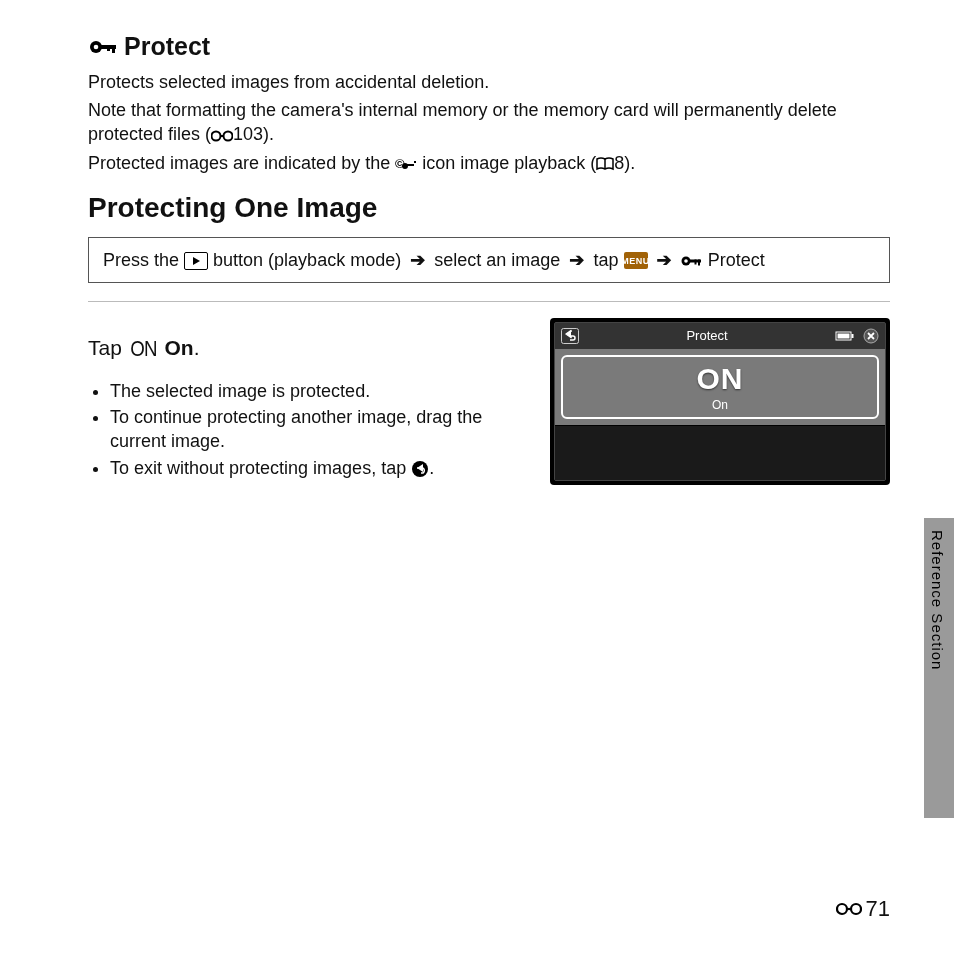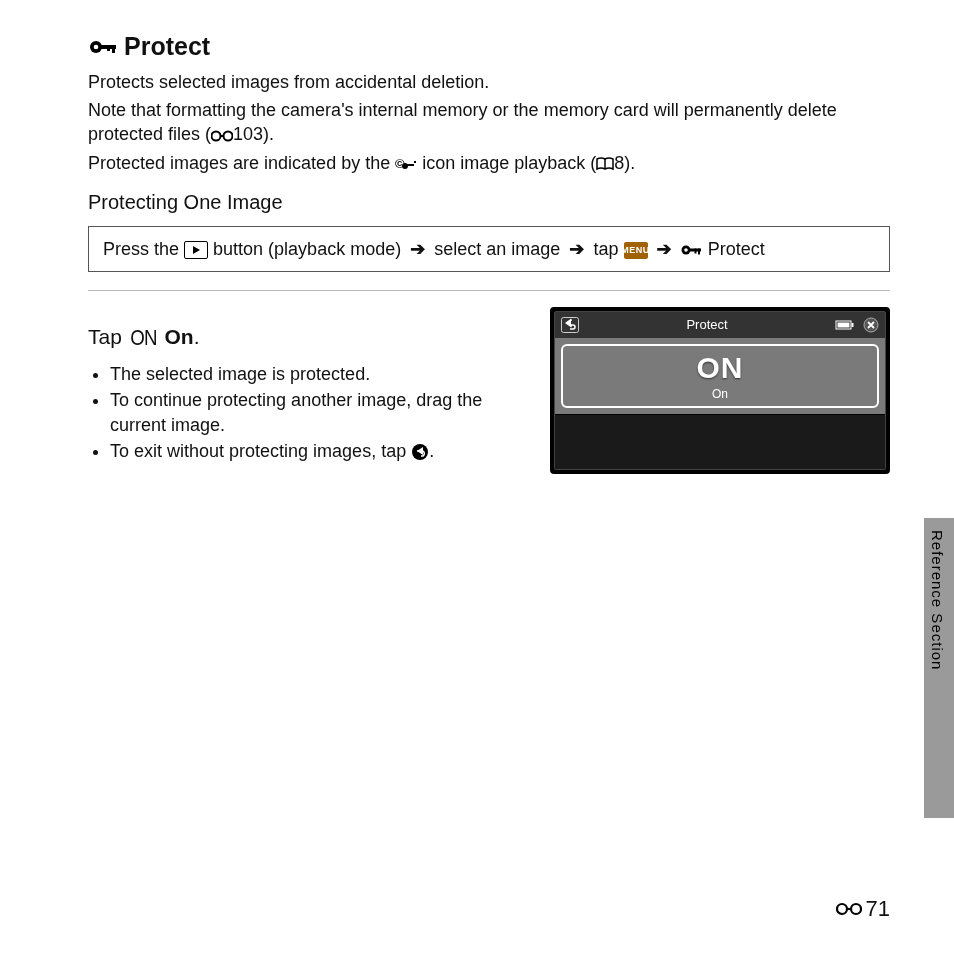--- a/index.html
+++ b/index.html
@@ -23,42 +23,42 @@
   h1.title {
     font-size: 25px;
     font-weight: 700;
     margin: 0 0 6px 0;
     display: flex;
     align-items: center;
     gap: 6px;
   }
   .para { margin: 2px 0 4px 0; }
   h2.sub {
-    font-size: 20px;
-    font-weight: 400;
+    font-size: 28px;
+    font-weight: 700;
     margin: 14px 0 10px 0;
   }
   .steps-box {
     border: 1px solid #555;
     padding: 10px 14px 10px 14px;
     font-size: 18px;
   }
   .two-col {
     display: flex;
     gap: 24px;
     margin-top: 16px;
     align-items: flex-start;
   }
   .left-col { flex: 1 1 auto; }
   .step-heading {
     font-size: 21px;
     margin: 16px 0 6px 0;
   }
   ul.bullets {
-    margin: 9px 0 0 0;
+    margin: 15px 0 0 0;
     padding-left: 22px;
   }
   ul.bullets li { margin: 2px 0; }
   .lcd {
     width: 340px;
     flex: 0 0 auto;
     background: #000;
     border-radius: 4px;
     padding: 4px;
     box-sizing: border-box;

